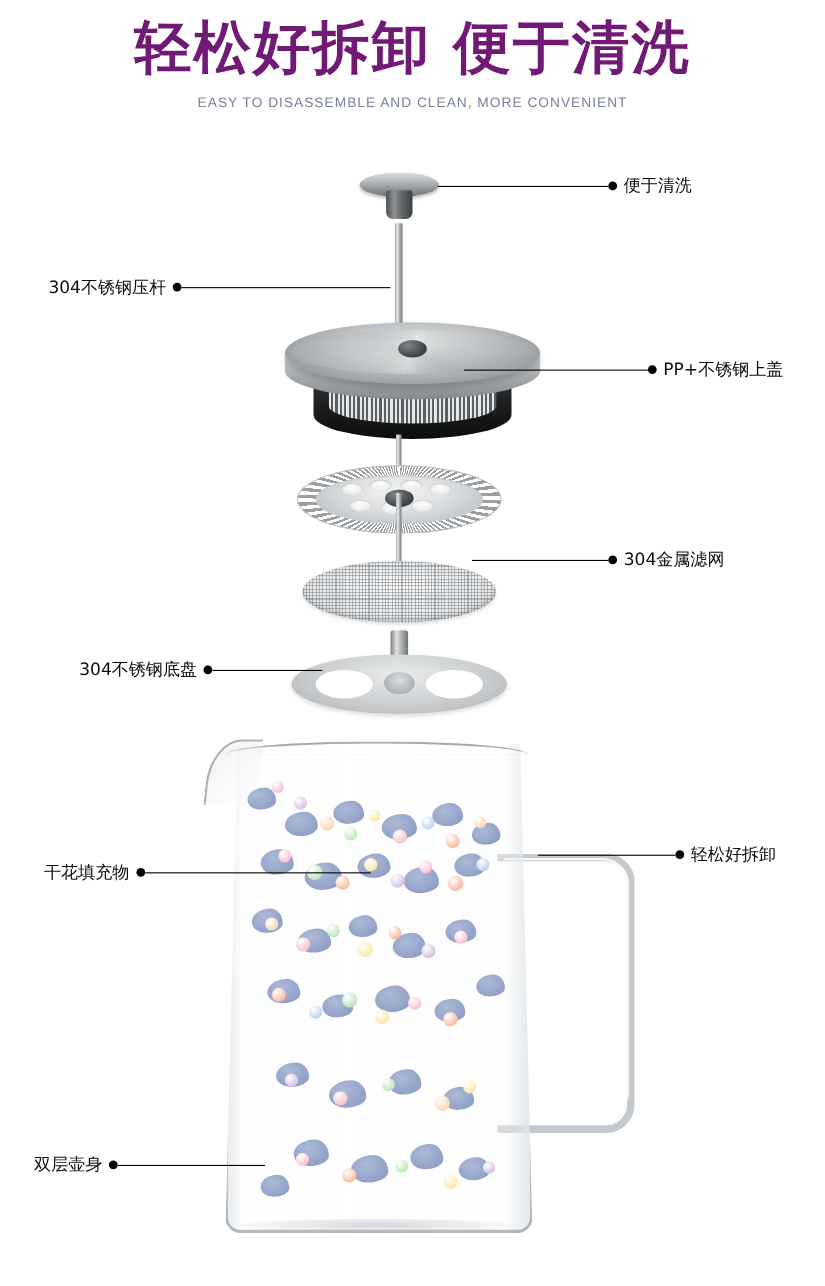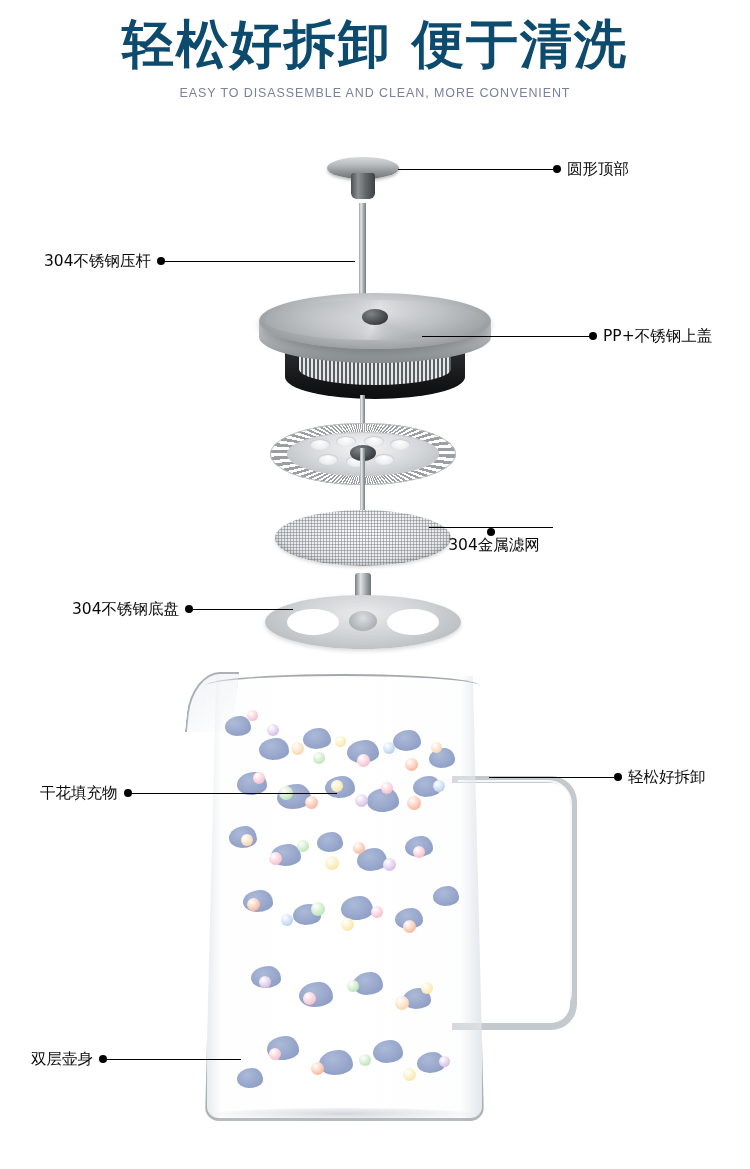--- a/index.html
+++ b/index.html
@@ -26,21 +26,21 @@
     width: 750px;
     text-align: center;
   }
   .title {
     margin: 0;
     padding-top: 14px;
     font-size: 52px;
     line-height: 60px;
     font-weight: bold;
     letter-spacing: 2px;
-    color: #0c4a6e;
+    color: #701a75;
     font-family: "DejaVu Sans", "Liberation Sans", sans-serif;
   }
   .subtitle {
     margin: 0;
     padding-top: 12px;
     font-size: 12.5px;
     letter-spacing: 0.9px;
     color: #7a819c;
     font-family: "Liberation Sans", sans-serif;
   }
@@ -396,37 +396,37 @@
       <div class="berry" style="left:232px; top:380px; width:11px; height:11px; background:radial-gradient(circle at 35% 30%, #fff, #c8a8de);"></div>
     </div>
     <div class="glass-top-edge"></div>
     <div class="spout"></div>
     <div class="base-shadow"></div>
   </div>
 
   <div class="callout right" style="left:398px; top:160px;">
     <div class="leader" style="width:155px;"></div>
     <div class="dot"></div>
-    <div class="ctext">圆形顶部</div>
+    <div class="ctext">便于清洗</div>
   </div>
 
   <div class="callout left" style="left:44px; top:252px;">
     <div class="ctext">304不锈钢压杆</div>
     <div class="dot"></div>
     <div class="leader" style="width:190px;"></div>
   </div>
 
   <div class="callout right" style="left:422px; top:327px;">
     <div class="leader" style="width:167px;"></div>
     <div class="dot"></div>
     <div class="ctext">PP+不锈钢上盖</div>
   </div>
 
 
-  <div class="callout right" style="left:429px; top:527px;flex-direction:column;">
+  <div class="callout right" style="left:429px; top:500px;">
     <div class="leader" style="width:124px;"></div>
     <div class="dot"></div>
     <div class="ctext">304金属滤网</div>
   </div>
 
   <div class="callout left" style="left:72px; top:600px;">
     <div class="ctext">304不锈钢底盘</div>
     <div class="dot"></div>
     <div class="leader" style="width:100px;"></div>
   </div>

